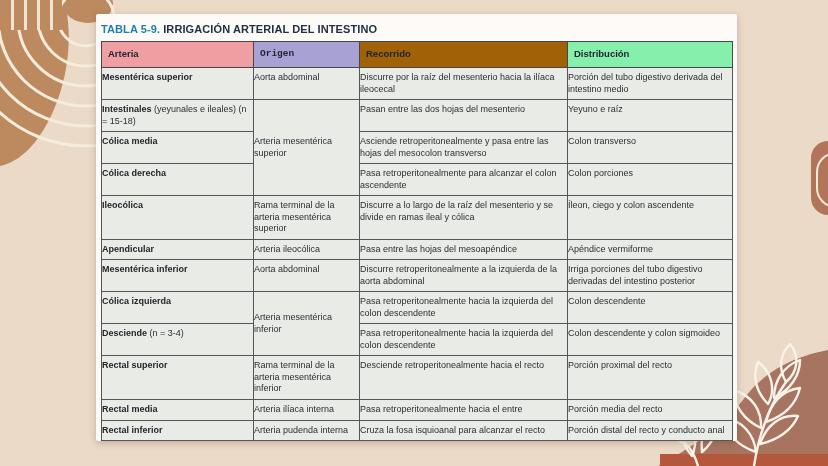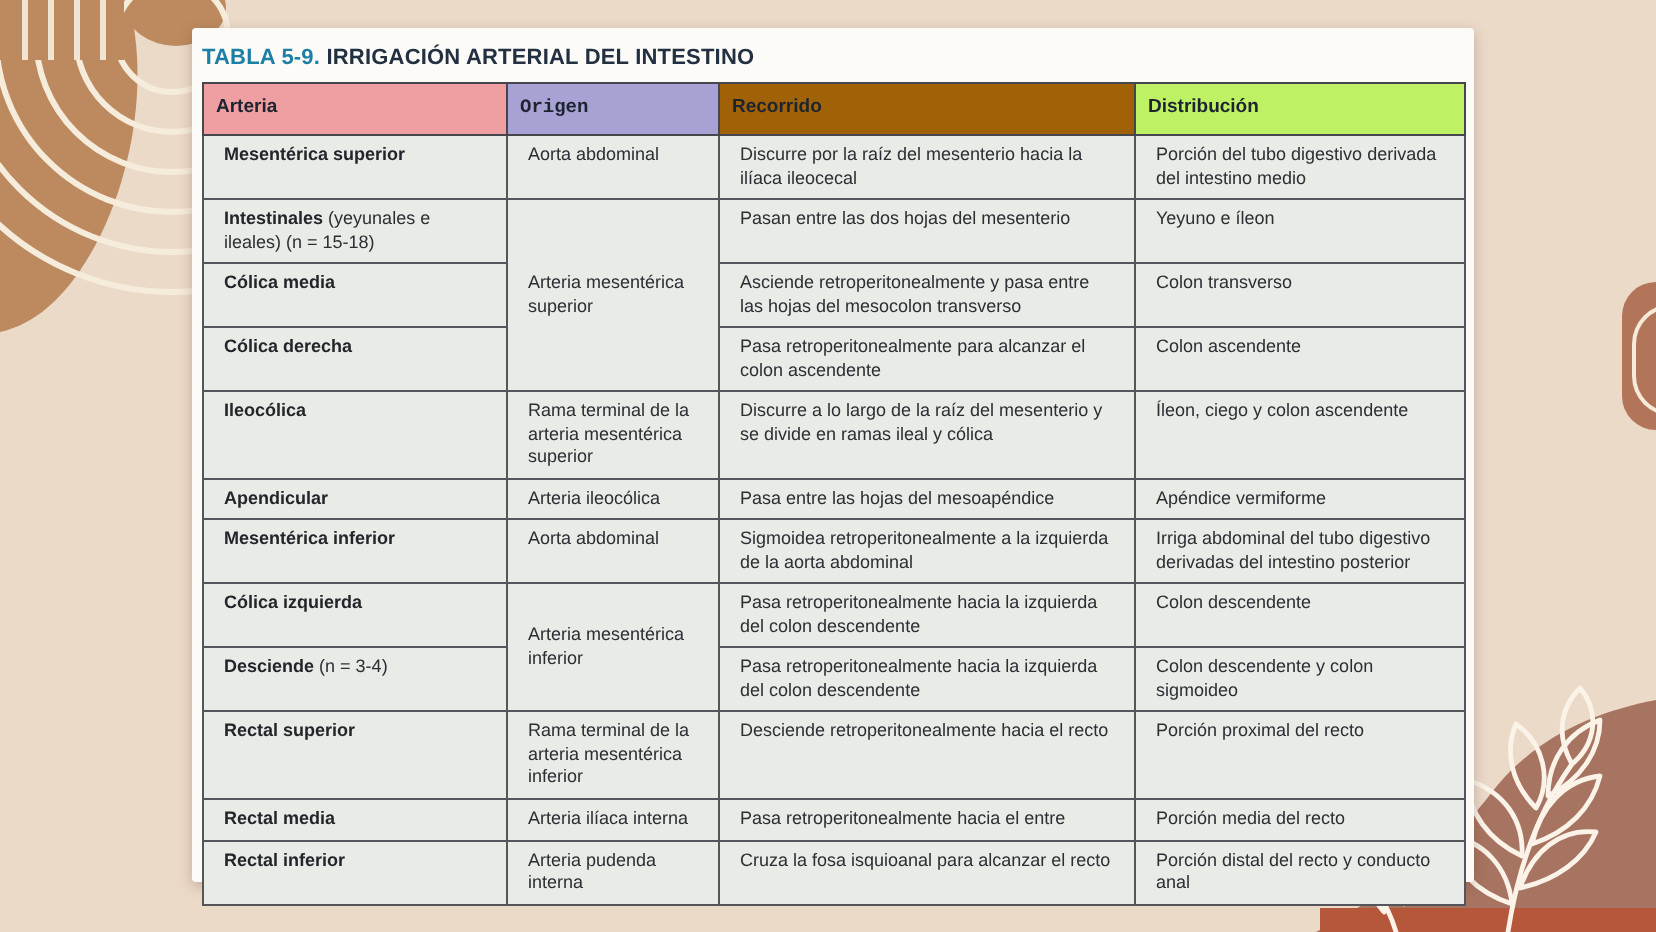--- a/index.html
+++ b/index.html
@@ -11,21 +11,21 @@
   .edge-blob{position:absolute;right:0;top:141px;width:17px;height:74px;background:#b3755a;
              border-radius:40px 0 0 40px / 40px 0 0 40px;z-index:1;}
   .edge-blob::before{content:"";position:absolute;left:5px;top:11px;width:18px;height:52px;
              border:2px solid #f6ead9;border-right:none;border-radius:30px 0 0 30px / 30px 0 0 30px;}
   .panel{position:absolute;left:96px;top:14px;width:641px;height:427px;background:#fcfbf8;
          border-radius:2px;box-shadow:0 2px 7px rgba(96,64,40,.3);z-index:5;}
   .panel-title{padding:9px 5px 6px 5px;font-size:11px;font-weight:700;color:#223042;letter-spacing:.1px;}
   .panel-title .accent{color:#1e7fa6;}
   table{border-collapse:collapse;width:631px;margin:0 5px;table-layout:fixed;
         border:1.5px solid #4a4b50;}
-  th,td{border:1px solid #55565c;padding:4px 10px;font-size:9px;line-height:1.28;color:#2c2e33;
+  th,td{border:1px solid #55565c;padding:4px 0;font-size:9px;line-height:1.28;color:#2c2e33;
         text-align:left;vertical-align:top;word-wrap:break-word;}
   thead th{font-size:9.5px;font-weight:700;color:#1d2430;padding:6px 6px 7px 6px;border:1px solid #46474c;margin-top:36px;}
   tbody td{background:#e9ebe7;}
   td.merged{vertical-align:middle;}
   .artery-name{font-weight:700;color:#23252b;}
   .artery-note{font-weight:400;}
 </style>
 </head>
 <body>
 
@@ -82,63 +82,63 @@
         <col style="width:152px">
         <col style="width:106px">
         <col style="width:208px">
         <col style="width:165px">
       </colgroup>
       <thead>
         <tr id="head-row">
             <th style="background: rgb(239, 159, 161);">Arteria</th>
             <th style="background: rgb(168, 161, 211); font-family: Liberation Mono, monospace;">Origen</th>
             <th style="background: #a16207;">Recorrido</th>
-            <th style="background: #bef264;">Distribución</th>
+            <th style="background: #86efac;">Distribución</th>
           </tr>
       </thead>
       <tbody id="table-body">
           <tr>
             <td><span class="artery-name">Mesentérica superior</span></td>
             <td>Aorta abdominal</td>
             <td>Discurre por la raíz del mesenterio hacia la ilíaca ileocecal</td>
             <td>Porción del tubo digestivo derivada del intestino medio</td>
           </tr>
           <tr>
             <td><span class="artery-name">Intestinales</span> <span class="artery-note">(yeyunales e ileales) (n = 15-18)</span></td>
             <td rowspan="3" class="merged">Arteria mesentérica superior</td>
             <td>Pasan entre las dos hojas del mesenterio</td>
-            <td>Yeyuno e íleon</td>
+            <td>Yeyuno e raíz</td>
           </tr>
           <tr>
             <td><span class="artery-name">Cólica media</span></td>
             <td>Asciende retroperitonealmente y pasa entre las hojas del mesocolon transverso</td>
             <td>Colon transverso</td>
           </tr>
           <tr>
             <td><span class="artery-name">Cólica derecha</span></td>
             <td>Pasa retroperitonealmente para alcanzar el colon ascendente</td>
-            <td>Colon ascendente</td>
+            <td>Colon porciones</td>
           </tr>
           <tr>
             <td><span class="artery-name">Ileocólica</span></td>
             <td>Rama terminal de la arteria mesentérica superior</td>
             <td>Discurre a lo largo de la raíz del mesenterio y se divide en ramas ileal y cólica</td>
             <td>Íleon, ciego y colon ascendente</td>
           </tr>
           <tr>
             <td><span class="artery-name">Apendicular</span></td>
             <td>Arteria ileocólica</td>
             <td>Pasa entre las hojas del mesoapéndice</td>
             <td>Apéndice vermiforme</td>
           </tr>
           <tr>
             <td><span class="artery-name">Mesentérica inferior</span></td>
             <td>Aorta abdominal</td>
-            <td>Sigmoidea retroperitonealmente a la izquierda de la aorta abdominal</td>
-            <td>Irriga abdominal del tubo digestivo derivadas del intestino posterior</td>
+            <td>Discurre retroperitonealmente a la izquierda de la aorta abdominal</td>
+            <td>Irriga porciones del tubo digestivo derivadas del intestino posterior</td>
           </tr>
           <tr>
             <td><span class="artery-name">Cólica izquierda</span></td>
             <td rowspan="2" class="merged">Arteria mesentérica inferior</td>
             <td>Pasa retroperitonealmente hacia la izquierda del colon descendente</td>
             <td>Colon descendente</td>
           </tr>
           <tr>
             <td><span class="artery-name">Desciende</span> <span class="artery-note">(n = 3-4)</span></td>
             <td>Pasa retroperitonealmente hacia la izquierda del colon descendente</td>

